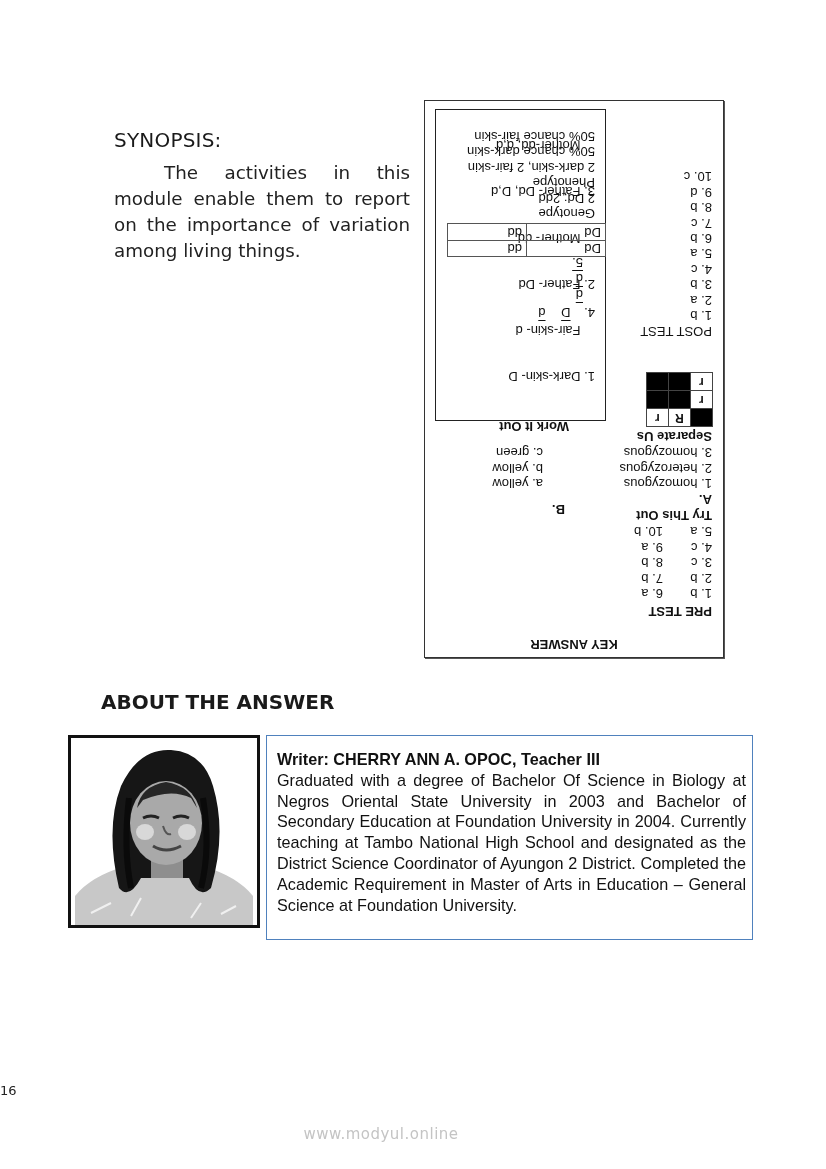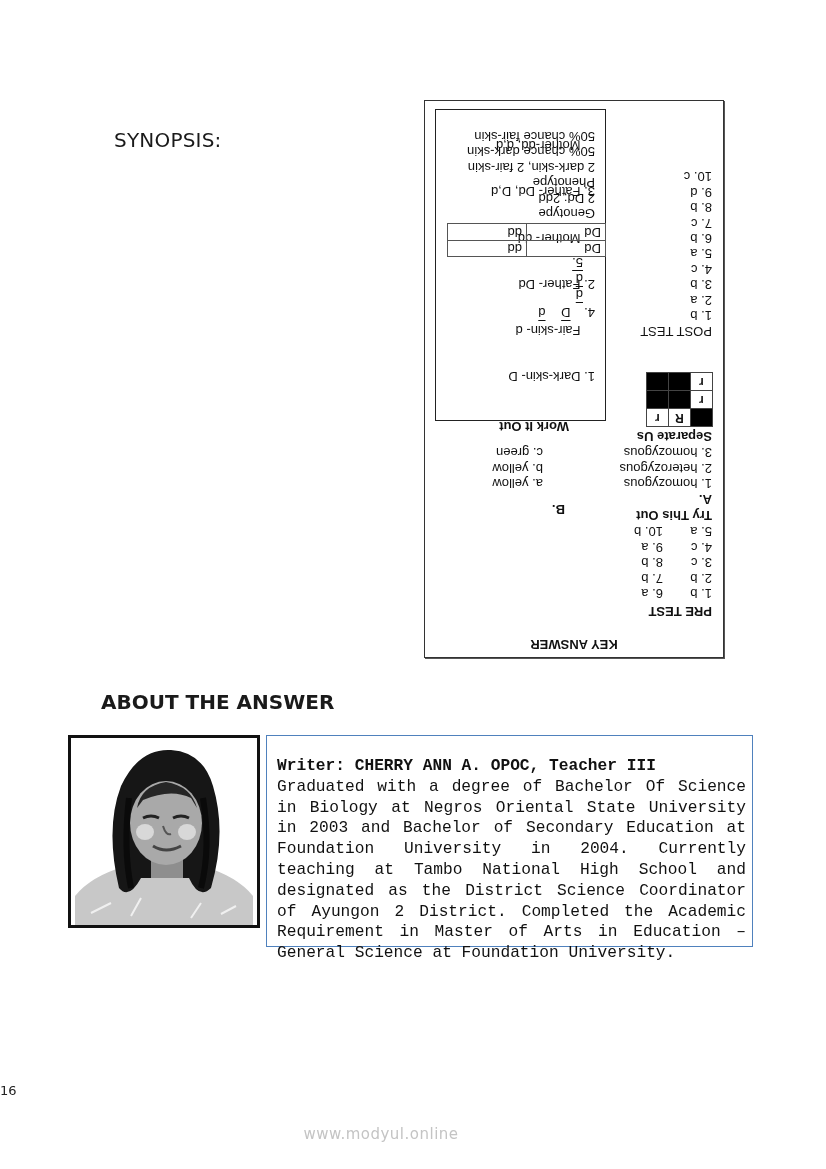--- a/index.html
+++ b/index.html
@@ -20,30 +20,31 @@
   .sub-box { position: absolute; left: 117px; top: 236px; width: 169px; height: 310px; border: 1px solid #222; }
   .punnett { position: absolute; left: 10px; top: 230px; border-collapse: collapse; }
   .punnett td { width: 21px; height: 17px; border: 1px solid #444; text-align: center; font-weight: bold; font-size: 12px; padding: 0; }
   .punnett td.fill { background: #000; }
   .gtable { position: absolute; left: 117px; top: 0; border-collapse: collapse; }
   .gtable td { border: 1px solid #555; width: 70px; height: 14px; padding: 0 4px; font-size: 13px; }
   .ol { text-decoration: overline; }
 
   .author-title { left: 101px; top: 690px; font-family: "DejaVu Sans", sans-serif; font-weight: bold; font-size: 20px; }
   .photo-frame { left: 68px; top: 735px; width: 186px; height: 187px; border: 3px solid #111; background: #fff; overflow: hidden; }
-  .bio-box { left: 266px; top: 735px; width: 469px; height: 190px; border: 1.5px solid #4f81bd; padding: 20px 6px 0 10px; font-family: Liberation Mono, monospace; font-size: 16.2px; line-height: 20.8px; text-align: justify; color: #111; }
+  .bio-box { left: 266px; top: 735px; width: 469px; height: 190px; border: 1.5px solid #4f81bd; padding: 13px 6px 0 10px; font-family: Liberation Sans, sans-serif; font-size: 16.2px; line-height: 20.8px; text-align: justify; color: #111; }
   .bio-head { font-weight: bold; display: block; }
   .page-no { left: 0; width: 826px; top: 1083px; font-family: "DejaVu Sans", sans-serif; font-size: 13px; color: #222; }
   .watermark { left: 0; width: 762px; top: 1125px; text-align: center; font-family: "DejaVu Sans", sans-serif; font-size: 15px; color: #c4c4c4; letter-spacing: 0.5px; }
 </style>
 </head>
 <body>
 
 <div class="abs synopsis-title">SYNOPSIS:</div>
 <div class="abs synopsis-body">
+  <p class="p2">The activities in this module enable them to report on the importance of variation among living things.</p>
 </div>
 
 <div class="abs key-box">
   <div class="key-inner">
     <div class="k key-title">KEY ANSWER</div>
 
     <div class="k kb" style="left:11px;top:38px;">PRE TEST</div>
     <div class="k" style="left:11px;top:56px;">
       <div>1. b</div>
       <div>2. b</div>

